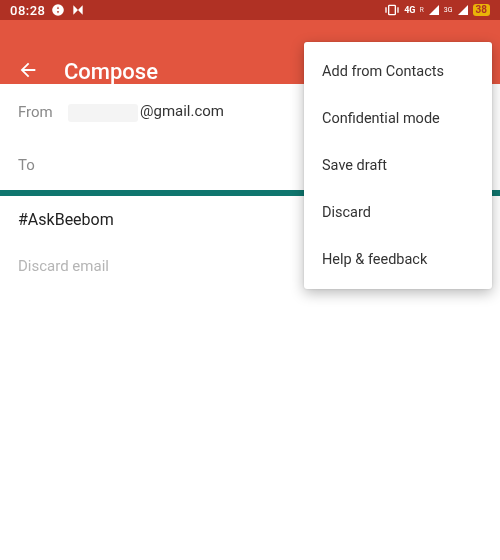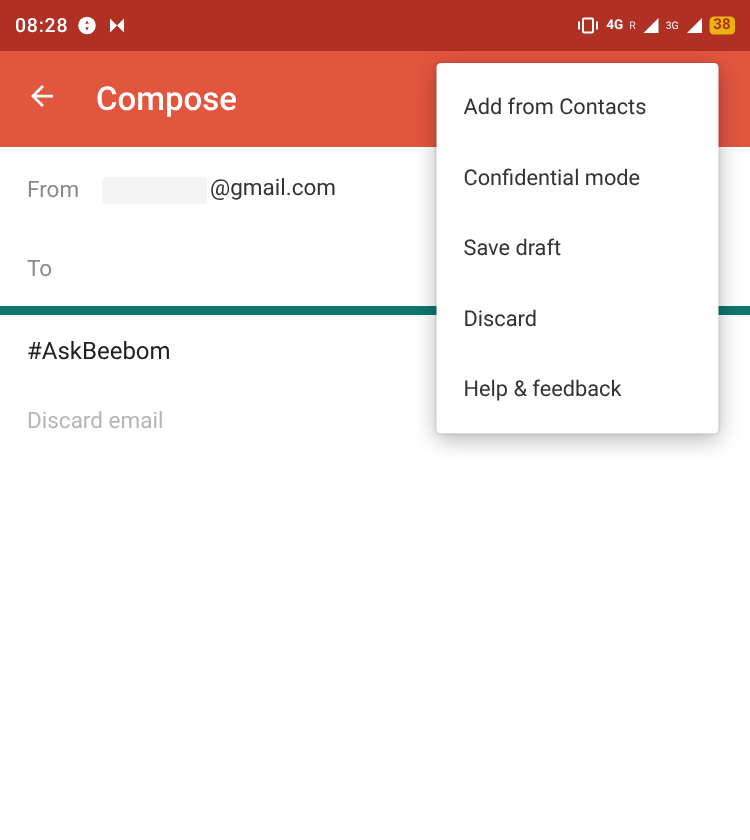--- a/index.html
+++ b/index.html
@@ -9,21 +9,21 @@
       font-family: Roboto, Arial, sans-serif;
     }
     body {
       width: 500px;
       height: 560px;
       background: #ffffff;
       position: relative;
       overflow: hidden;
     }
     .status-bar {
-      height: 34px;
+      height: 20px;
       background: #b03124;
       display: flex;
       align-items: center;
       justify-content: space-between;
       padding: 0 10px;
       color: #ffffff;
       font-size: 13px;
     }
     .status-left {
       display: flex;
@@ -49,21 +49,21 @@
       font-size: 10px;
       font-weight: bold;
       padding: 1px 3px;
       border-radius: 3px;
       line-height: 1;
     }
     .app-bar {
       height: 64px;
       background: #e2553f;
       display: flex;
-      align-items: center;
+      align-items: flex-end;
       padding: 0 16px;
       color: #ffffff;
     }
     .back-btn {
       width: 24px;
       height: 24px;
       display: flex;
       align-items: center;
       justify-content: center;
       cursor: pointer;
@@ -115,21 +115,21 @@
       color: #222;
     }
     .body-row {
       padding: 14px 18px;
       font-size: 15px;
       color: #b5b5b5;
     }
     .overflow-menu {
       position: absolute;
       top: 42px;
-      right: 21px;
+      right: 8px;
       width: 188px;
       background: #ffffff;
       border-radius: 3px;
       box-shadow: 0 4px 14px rgba(0,0,0,0.28), 0 0 2px rgba(0,0,0,0.15);
       padding: 6px 0;
     }
     .menu-item {
       padding: 15px 18px;
       font-size: 14.5px;
       color: #333333;

